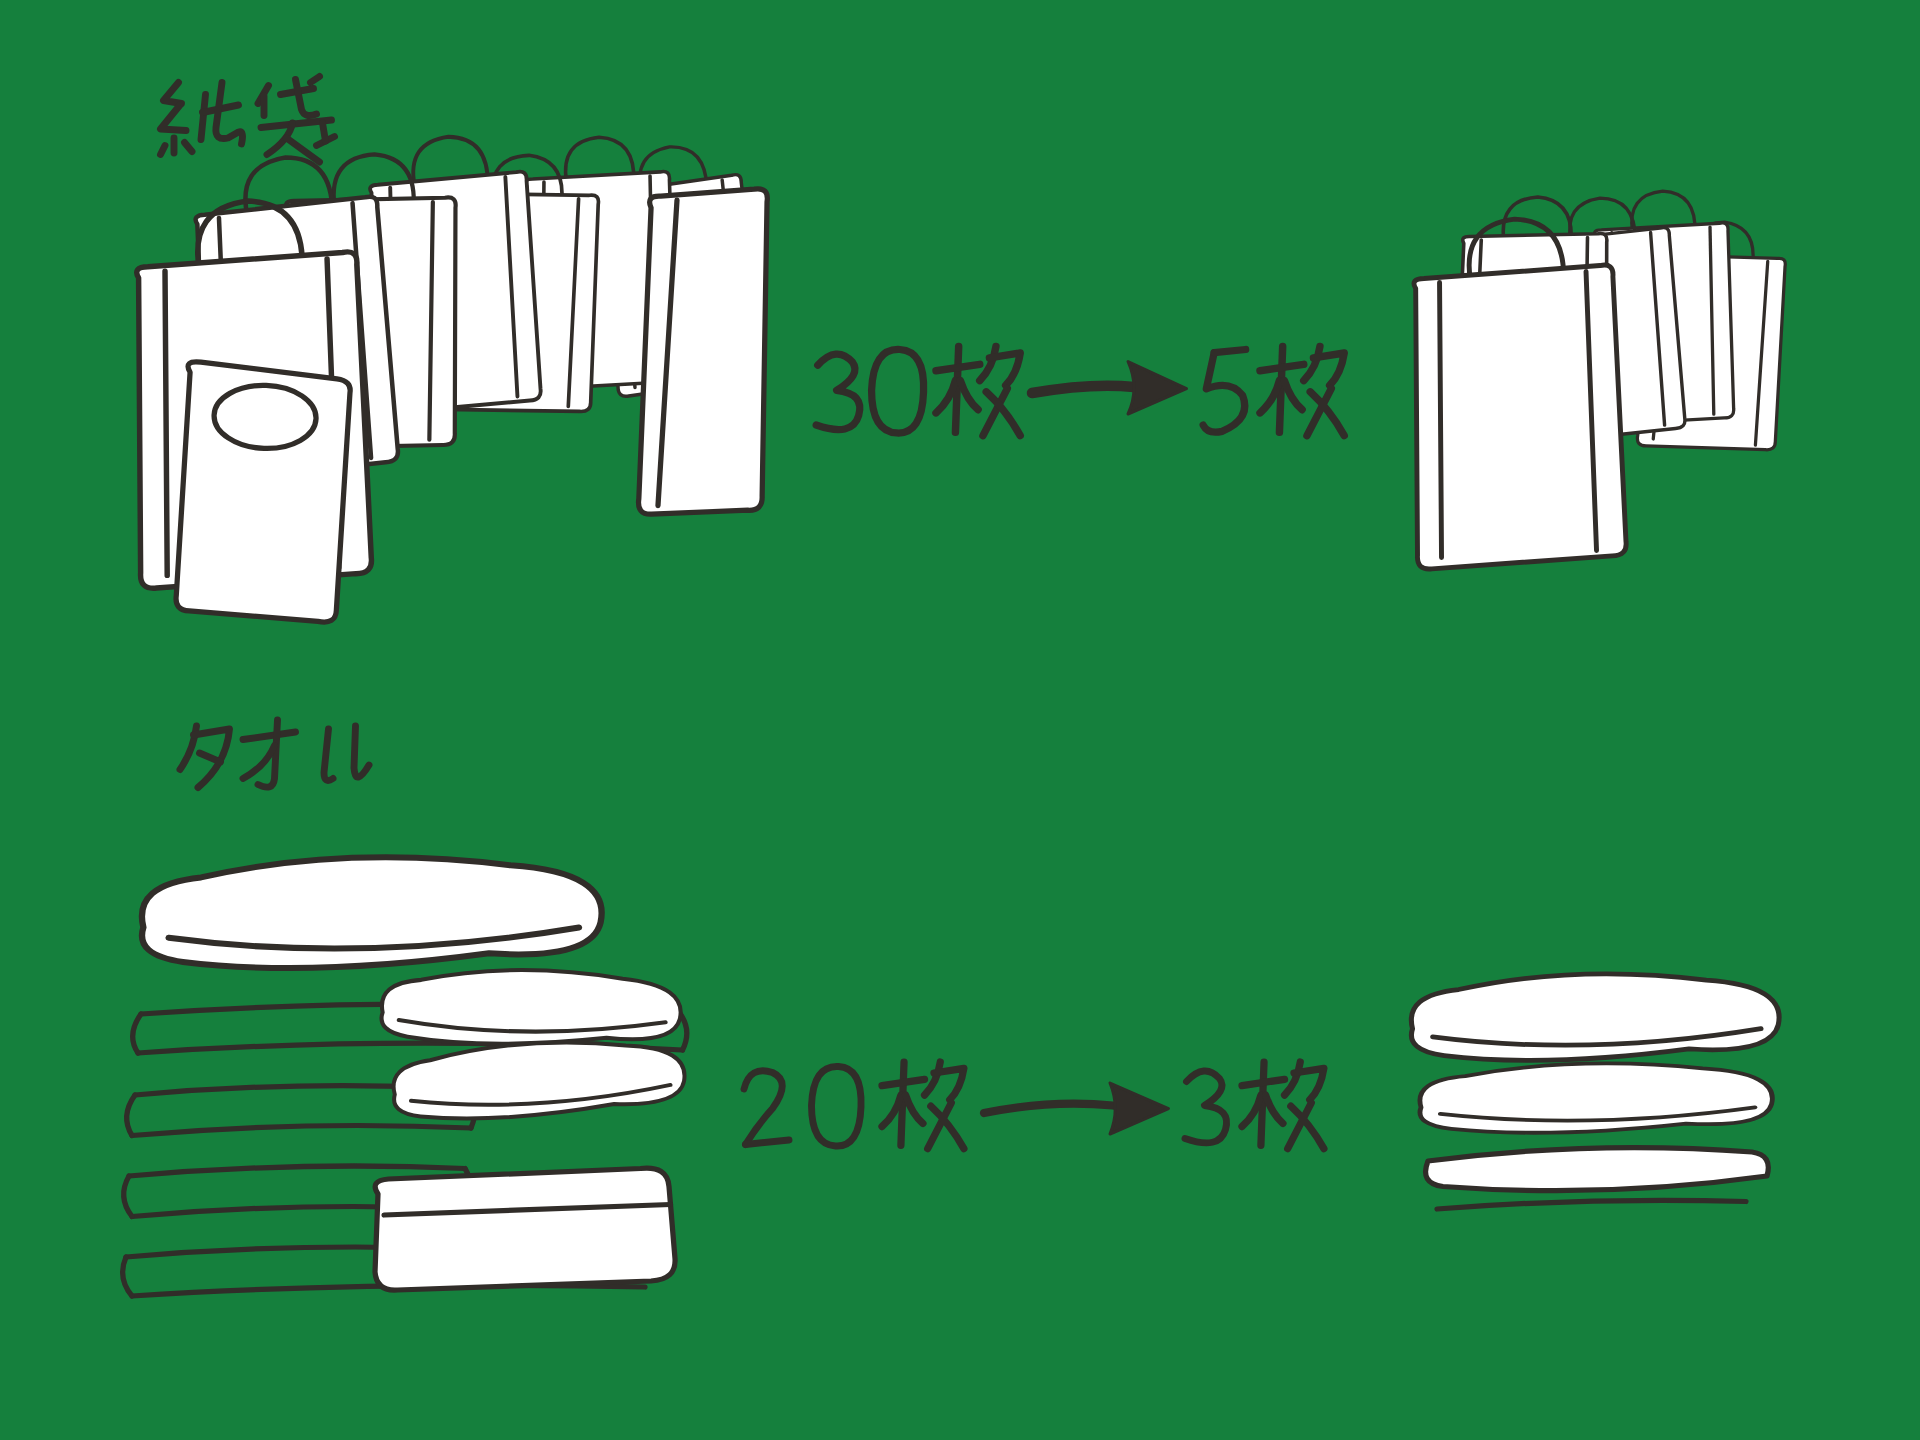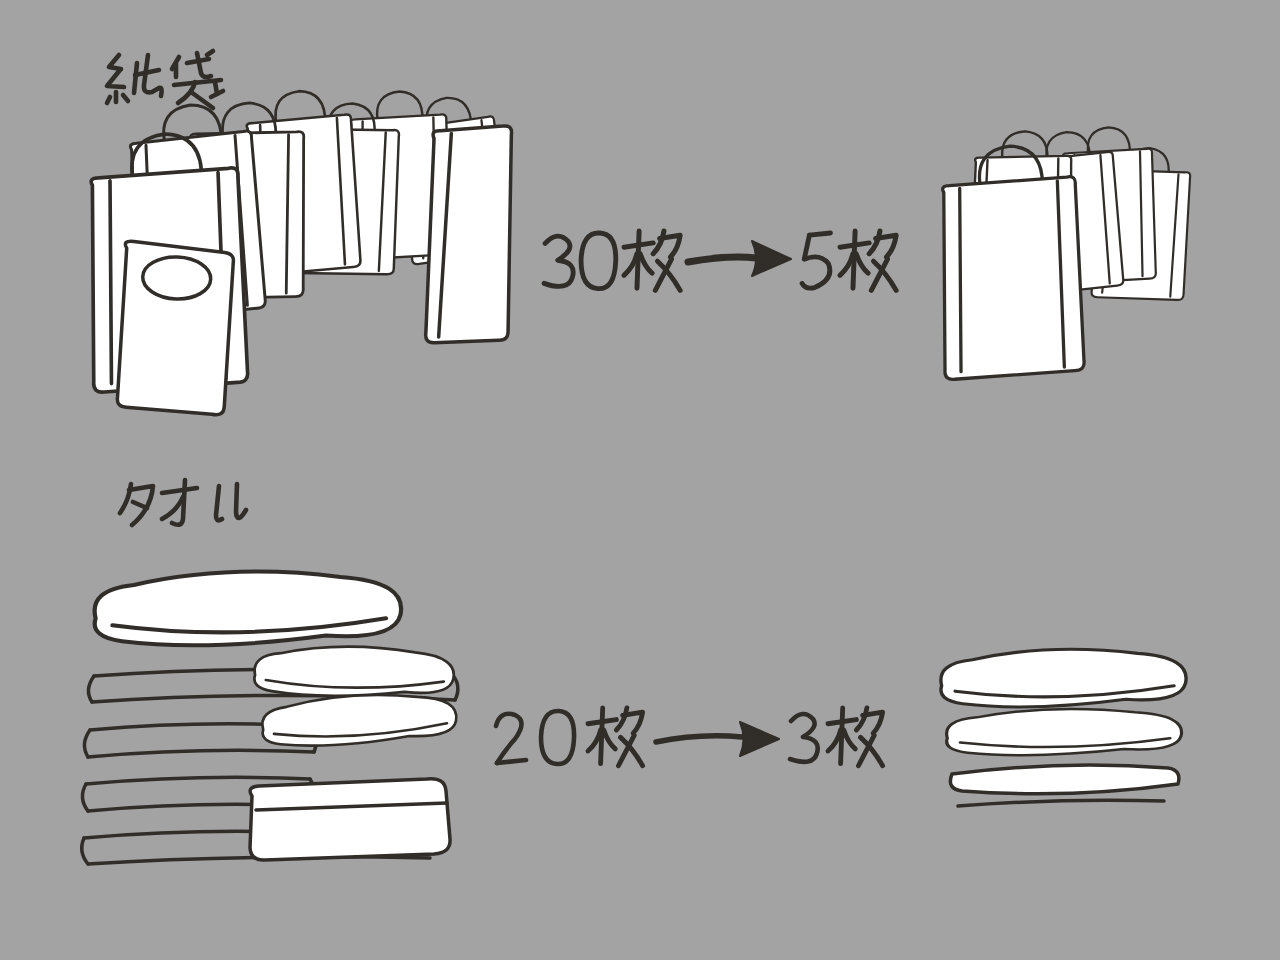--- a/index.html
+++ b/index.html
@@ -1,19 +1,19 @@
 <!DOCTYPE html>
 <html><head>
 <meta charset="utf-8">
 <style>
   html,body{margin:0;padding:0;background:#ffffff;}
   .stage{
     position:relative;
     width:1280px;height:960px;
-    background:#a3a3a3;
+    background:#15803d;
     overflow:hidden;
     font-family:"DejaVu Sans",sans-serif;
   }
   svg{display:block;}
   
   .ink{stroke:#312d29;fill:none;stroke-width:3.5;stroke-linecap:round;stroke-linejoin:round;}
   .glyph{stroke-width:4.6;}
   .thick{stroke-width:7;}
   .thick2{stroke-width:5.5;}
   .ink-fill{fill:#312d29;stroke:#312d29;stroke-width:2;stroke-linejoin:round;}

